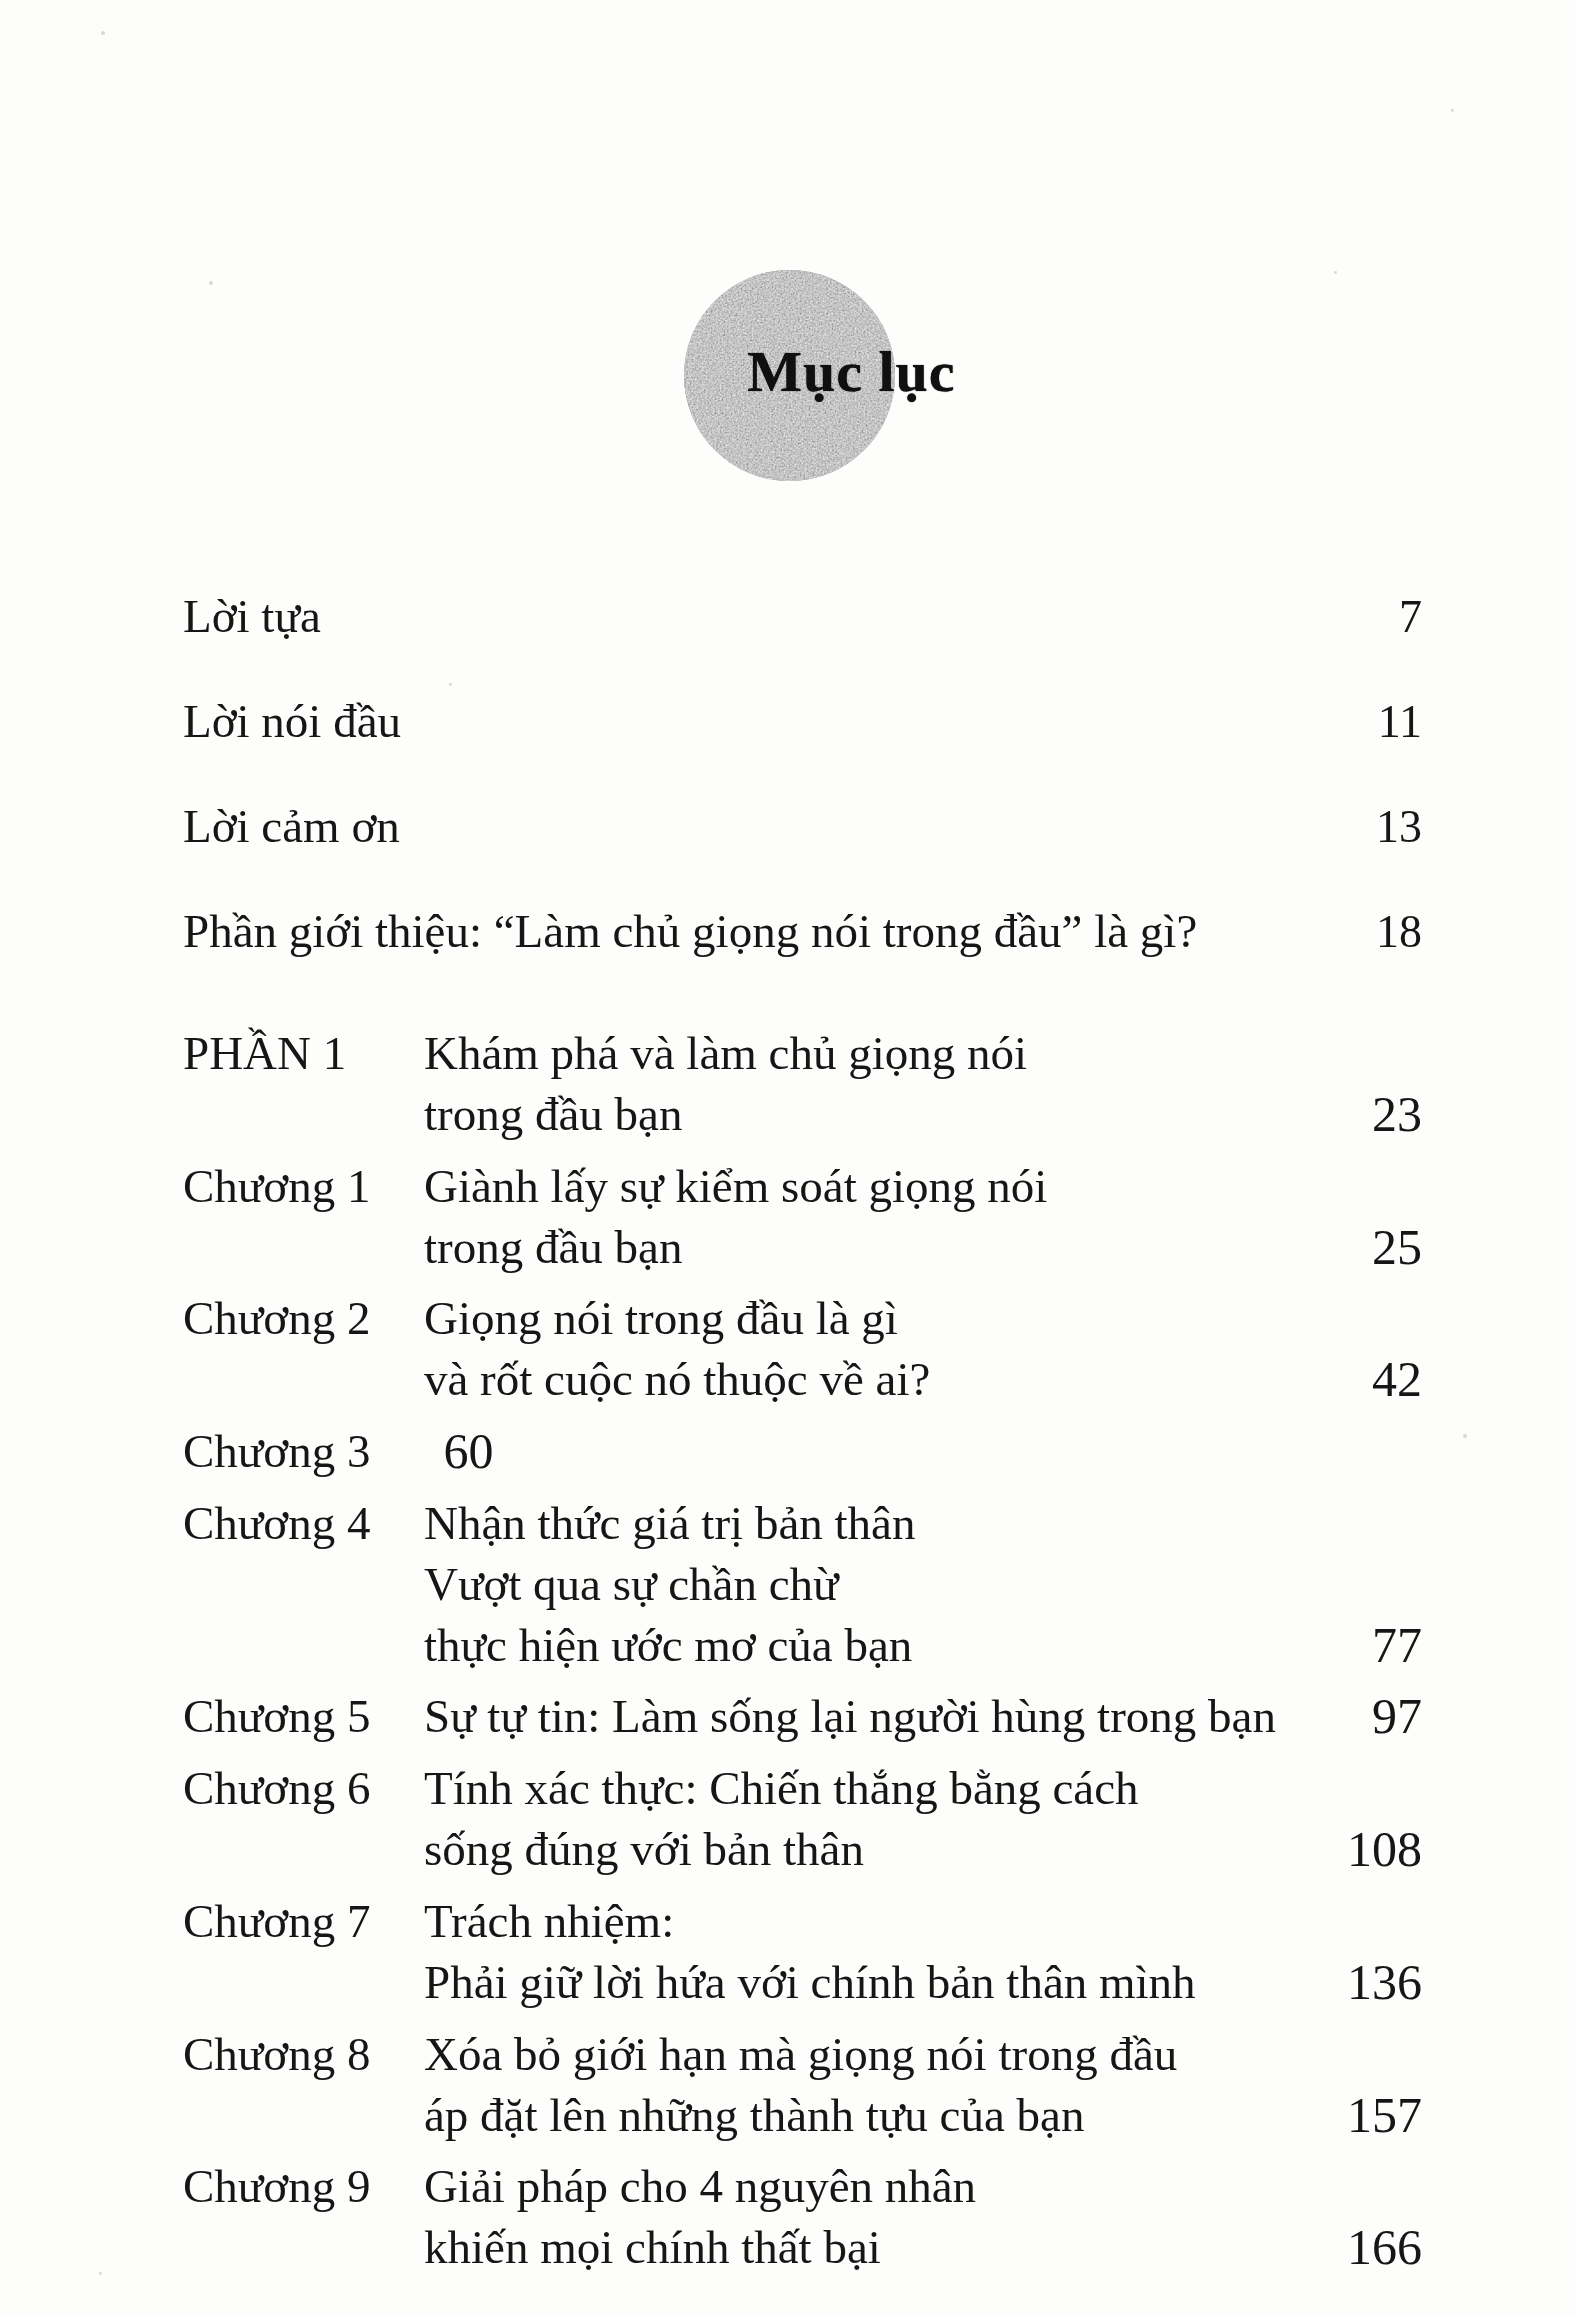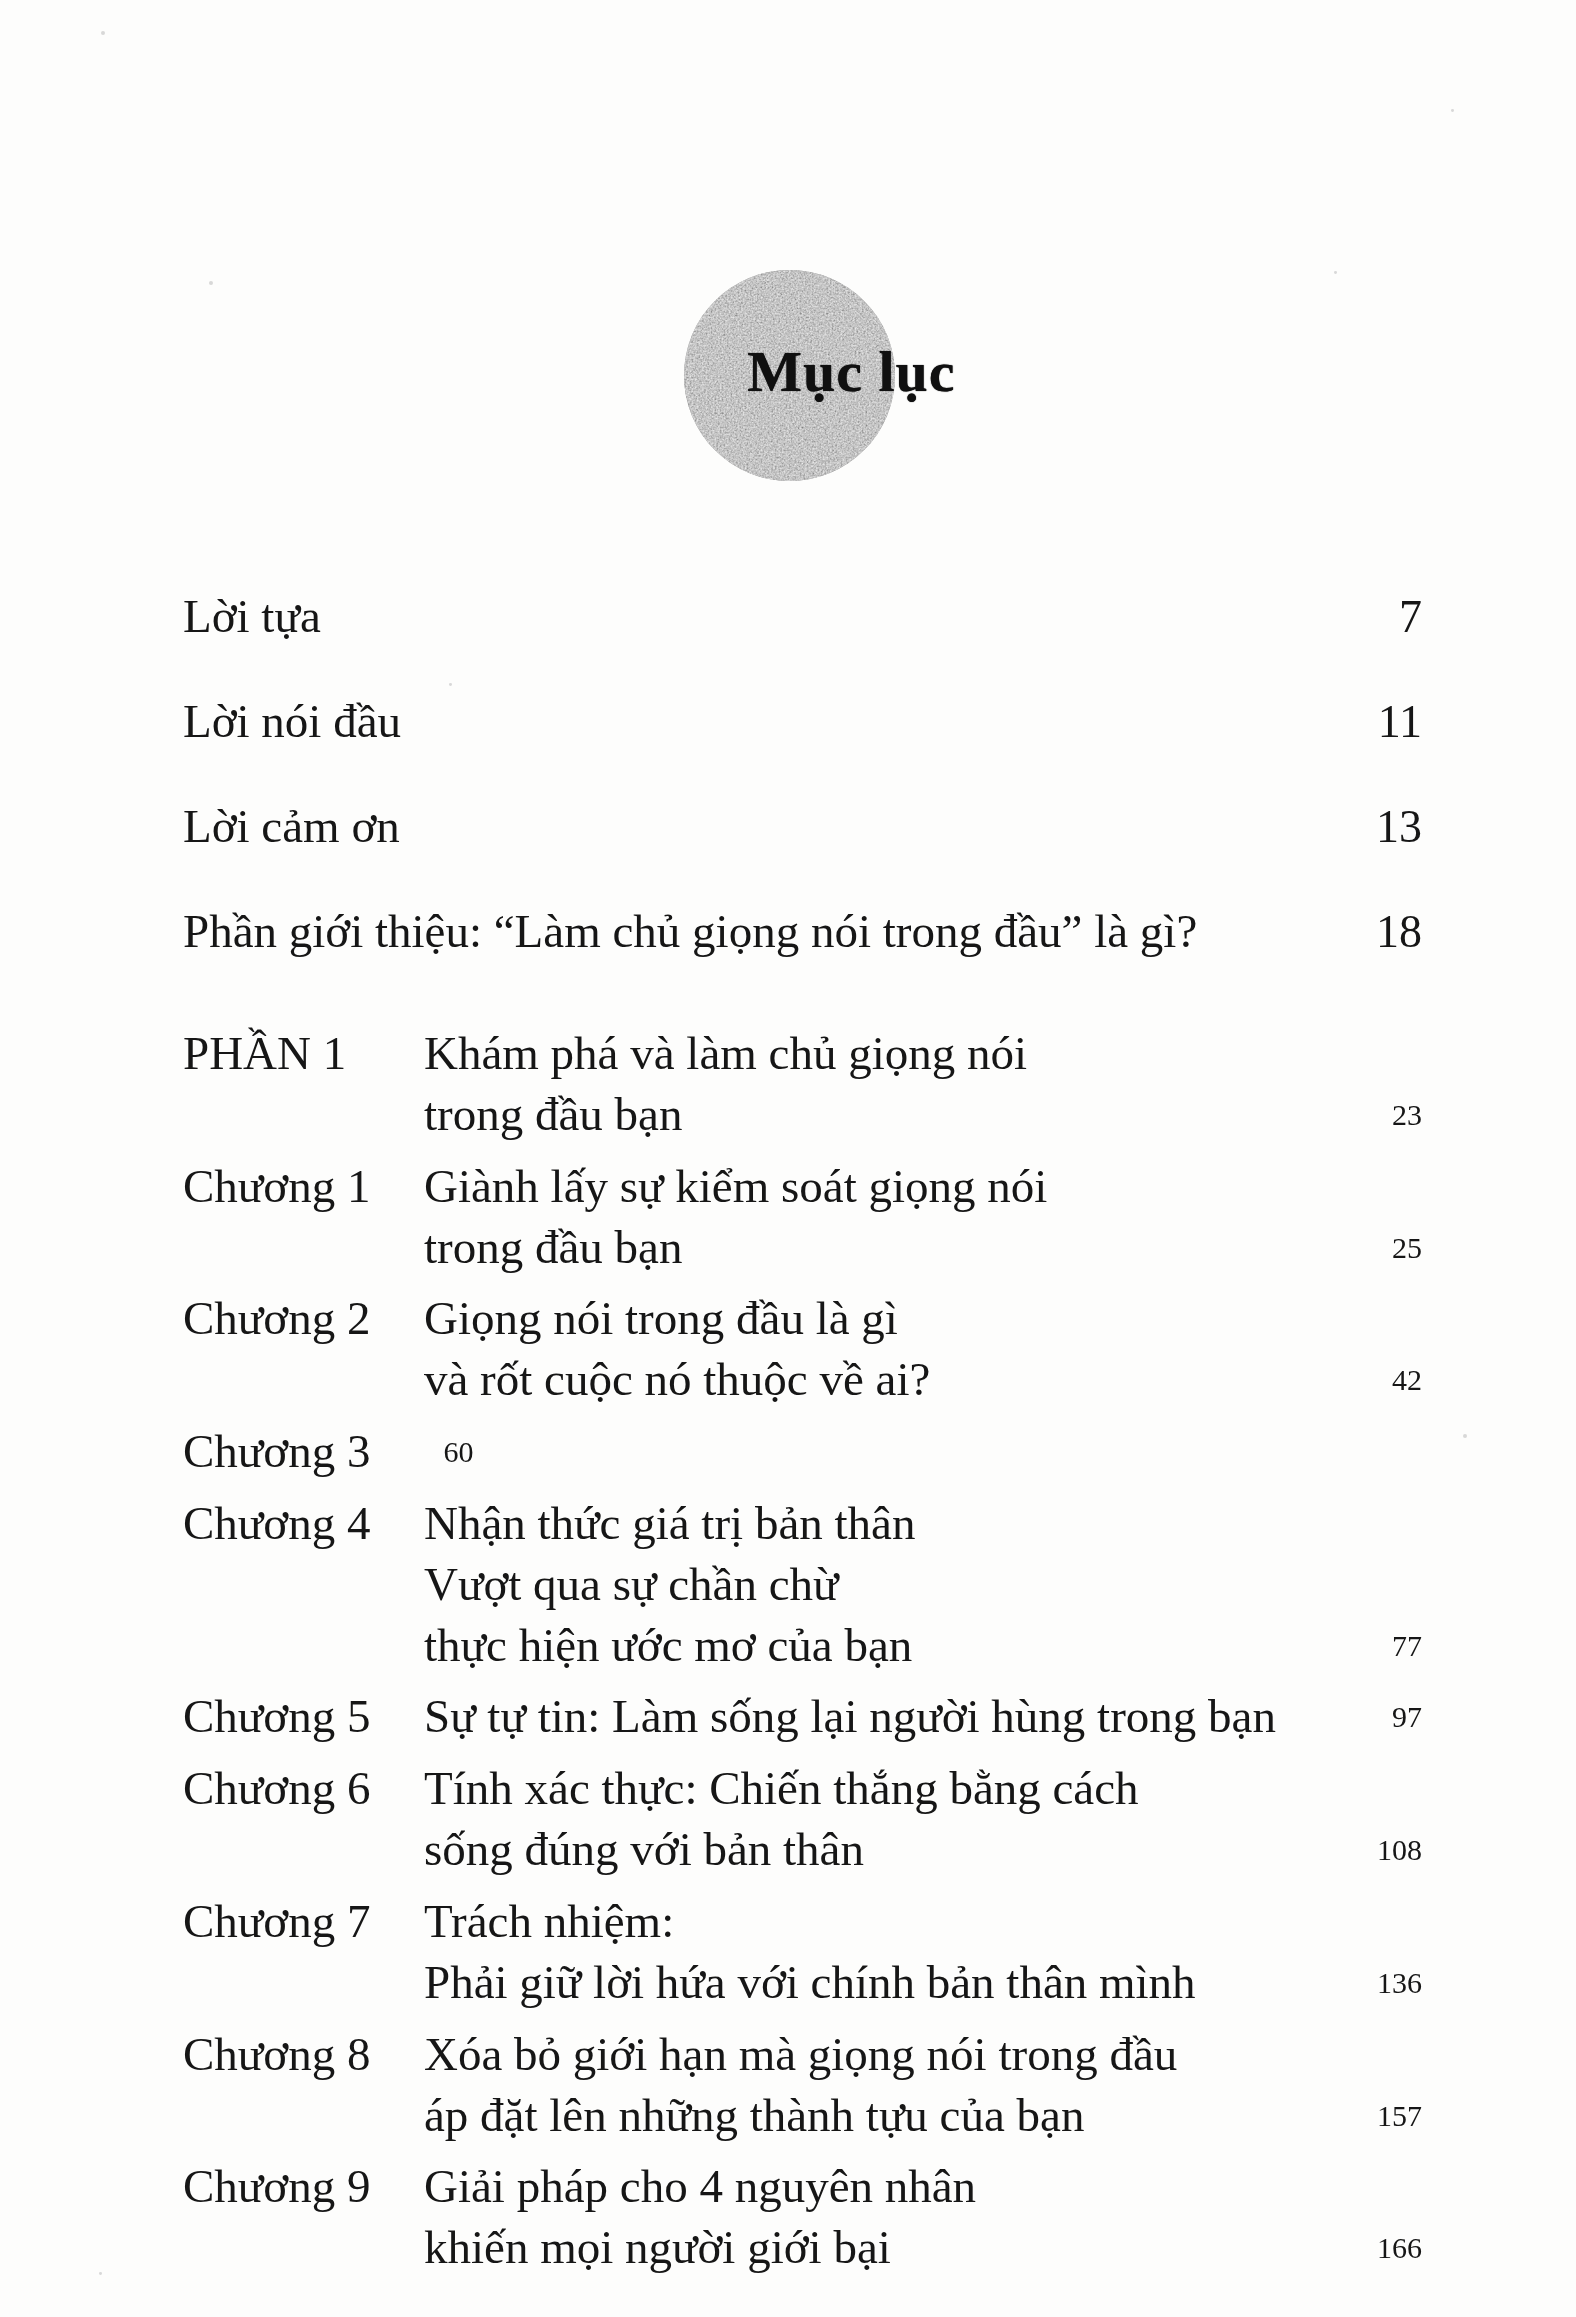--- a/index.html
+++ b/index.html
@@ -73,21 +73,21 @@
 
   .entry-row {
     display: flex;
     align-items: flex-start;
     margin-bottom: 10.7px;
     font-size: 47px;
     line-height: 61px;
   }
   .entry-label { flex: 0 0 241px; }
   .entry-lines { flex: 1 1 auto; }
-  .entry-page  { flex: 0 0 auto; align-self: flex-end; font-size: 30px; padding-left: 19.5px; }
+  .entry-page  { flex: 0 0 auto; align-self: flex-end; font-size: 50px; padding-left: 19.5px; }
   .entry-row.bold .entry-label,
   .entry-row.bold .entry-lines { font-weight: 400; }
 </style>
 </head>
 <body>
 
 <div class="page">
 
   <span class="speck s1"></span>
   <span class="speck s2"></span>
@@ -219,20 +219,20 @@
             <div>Xóa bỏ giới hạn mà giọng nói trong đầu</div>
             <div>áp đặt lên những thành tựu của bạn</div>
           </div>
     <div class="entry-page">157</div>
   </div>
 
   <div class="entry-row">
     <div class="entry-label">Chương 9</div>
     <div class="entry-lines">
             <div>Giải pháp cho 4 nguyên nhân</div>
-            <div>khiến mọi người giới bại</div>
+            <div>khiến mọi chính thất bại</div>
           </div>
     <div class="entry-page">166</div>
   </div>
 </div>
   </div>
 </div>
 
 
 </body></html>

